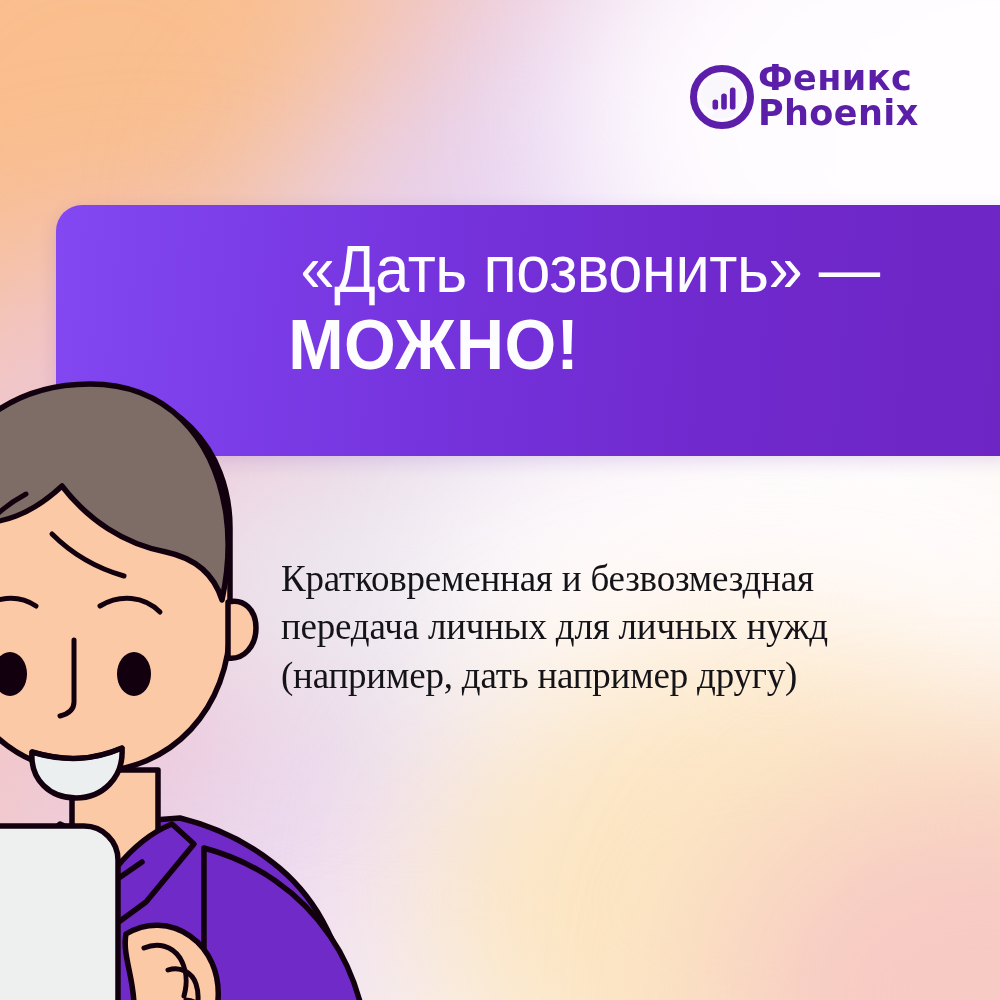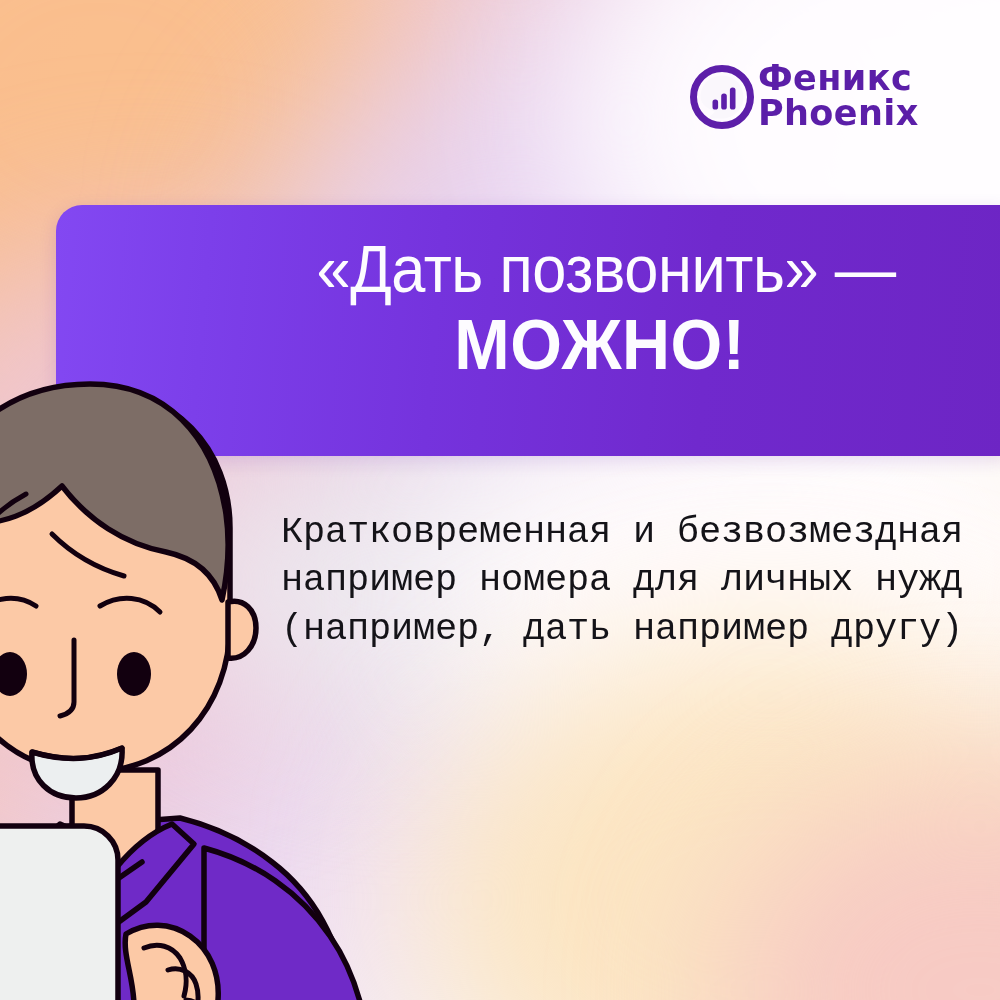--- a/index.html
+++ b/index.html
@@ -124,23 +124,23 @@
     width: 952px;
     height: 251px;
     border-radius: 26px 0 0 26px;
     background: linear-gradient(95deg, #8348f2 0%, #7c3fea 16%, #7533dd 40%, #7029cd 68%, #6d25c4 100%);
     box-shadow: 0 5px 18px rgba(90, 30, 160, .14);
     z-index: 3;
     overflow: hidden;
   }
   .banner-inner {
     position: absolute;
-    right: 112px;
+    right: 128px;
     top: 30px;
-    text-align: center;
+    text-align: left;
     color: #fdfcff;
   }
   .headline-1 {
     font-family: "Liberation Sans Narrow", "Liberation Sans", sans-serif;
     font-size: 66px;
     font-weight: normal;
     line-height: 1.04;
     letter-spacing: -.5px;
     white-space: nowrap;
     transform: scaleX(.93);
@@ -155,25 +155,25 @@
     white-space: nowrap;
     margin-top: 4px;
     transform: scaleX(.95);
     transform-origin: right center;
   }
 
   
   .body-copy {
     position: absolute;
     left: 281px;
-    top: 508px;
+    top: 555px;
     width: 672px;
     z-index: 5;
     color: #141318;
-    font-family: Liberation Mono, monospace;
+    font-family: Liberation Serif, serif;
     font-size: 37px;
     line-height: 1.31;
     letter-spacing: -.2px;
   }
   .body-copy .line { display: block; white-space: nowrap; }
   .body-copy .line-bold { font-weight: bold; letter-spacing: -.1px; }
 
   
   .character {
     position: absolute;
@@ -215,21 +215,21 @@
 
   <div class="banner">
     <div class="banner-inner">
       <div class="headline-1">«Дать позвонить» —</div>
       <div class="headline-2">МОЖНО!</div>
     </div>
   </div>
 
   <div class="body-copy">
     <span class="line">Кратковременная и безвозмездная</span>
-    <span class="line">например номера для личных нужд</span>
+    <span class="line">передача личных для личных нужд</span>
     <span class="line">(например, дать например другу)</span>
   </div>
 
   <svg class="character" viewBox="0 0 560 640">
     <defs>
       <clipPath id="frameClip">
         <rect x="0" y="0" width="560" height="640"></rect>
       </clipPath>
     </defs>
     <g clip-path="url(#frameClip)" stroke="#12000f" stroke-width="5.5" stroke-linejoin="round" stroke-linecap="round">

